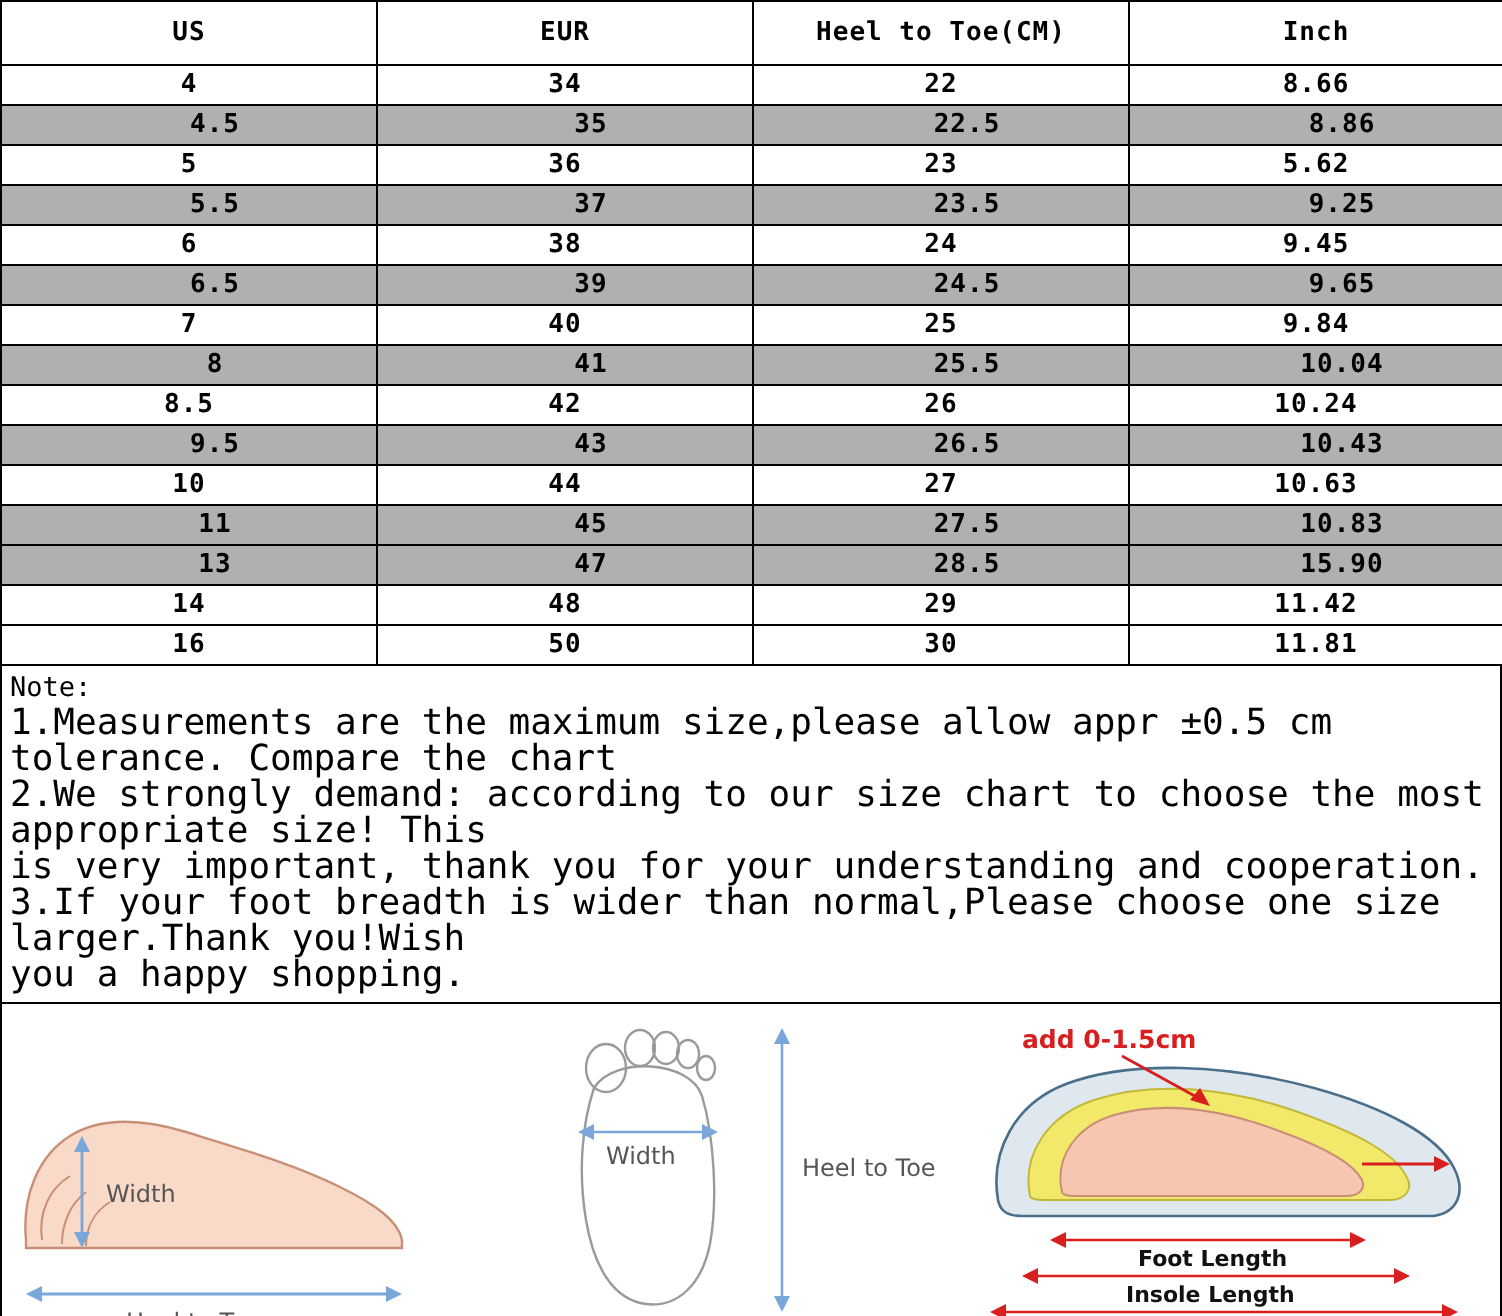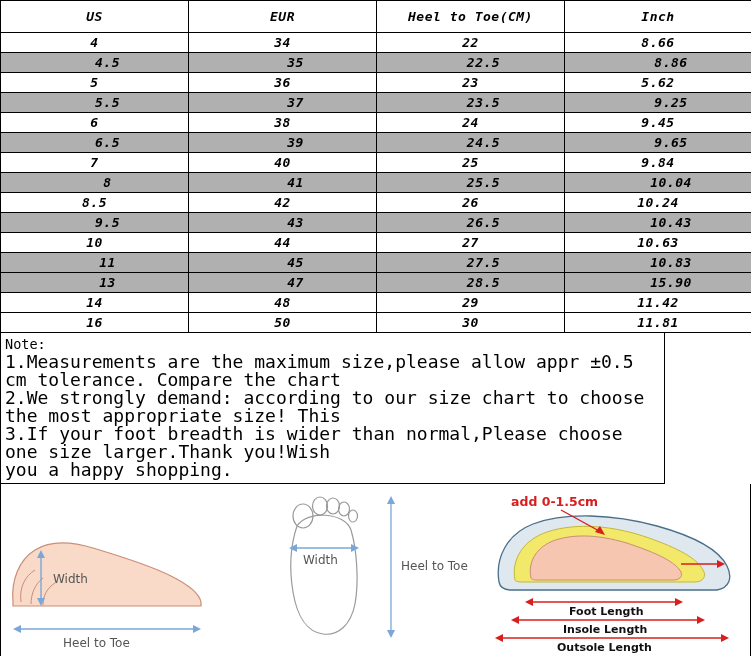--- a/index.html
+++ b/index.html
@@ -17,21 +17,20 @@
   .page {
     width: 751px;
     height: 658px;
     position: relative;
     box-sizing: border-box;
   }
   table.size-chart {
     width: 751px;
     border-collapse: collapse;
     table-layout: fixed;
-    font-style: italic;
   }
   table.size-chart th,
   table.size-chart td {
     border: 1px solid #000000;
     text-align: center;
     font-size: 13px;
     font-family: "DejaVu Sans Mono", "Liberation Mono", monospace;
     letter-spacing: 0.5px;
     padding: 0;
     height: 19px;
@@ -54,21 +53,21 @@
   col.c-us { width: 188px; }
   col.c-eur { width: 188px; }
   col.c-htt { width: 188px; }
   col.c-inch { width: 187px; }
 
   .notes {
     border-left: 1px solid #000;
     border-right: 1px solid #000;
     border-bottom: 1px solid #000;
     box-sizing: border-box;
-    width: 665px;
+    width: 751px;
     padding: 2px 4px 4px 4px;
     font-size: 13.5px;
     line-height: 18px;
     font-family: "DejaVu Sans Mono", "Liberation Mono", monospace;
     letter-spacing: 0px;
   }
   .notes .note-title {
     font-size: 13.5px;
     margin-bottom: 0px;
   }
@@ -223,20 +222,21 @@
         <td>30</td>
         <td>11.81</td>
       </tr>
     </tbody>
   </table>
 
   <div class="notes">
     <div class="note-title">Note:</div>
     <div class="note-line">1.Measurements are the maximum size,please allow appr ±0.5 cm tolerance. Compare the chart</div>
     <div class="note-line">2.We strongly demand: according to our size chart to choose the most appropriate size! This</div>
+    <div class="note-line">is very important, thank you for your understanding and cooperation.</div>
     <div class="note-line">3.If your foot breadth is wider than normal,Please choose one size larger.Thank you!Wish</div>
     <div class="note-line">you a happy shopping.</div>
   </div>
 
   <div class="diagram-area">
 
     <div class="panel panel-left">
       <svg width="250" height="172" viewBox="0 0 250 172">
 
         <path d="M12,118 C10,96 18,76 34,66 C50,56 72,58 92,64 C118,72 146,80 170,92

